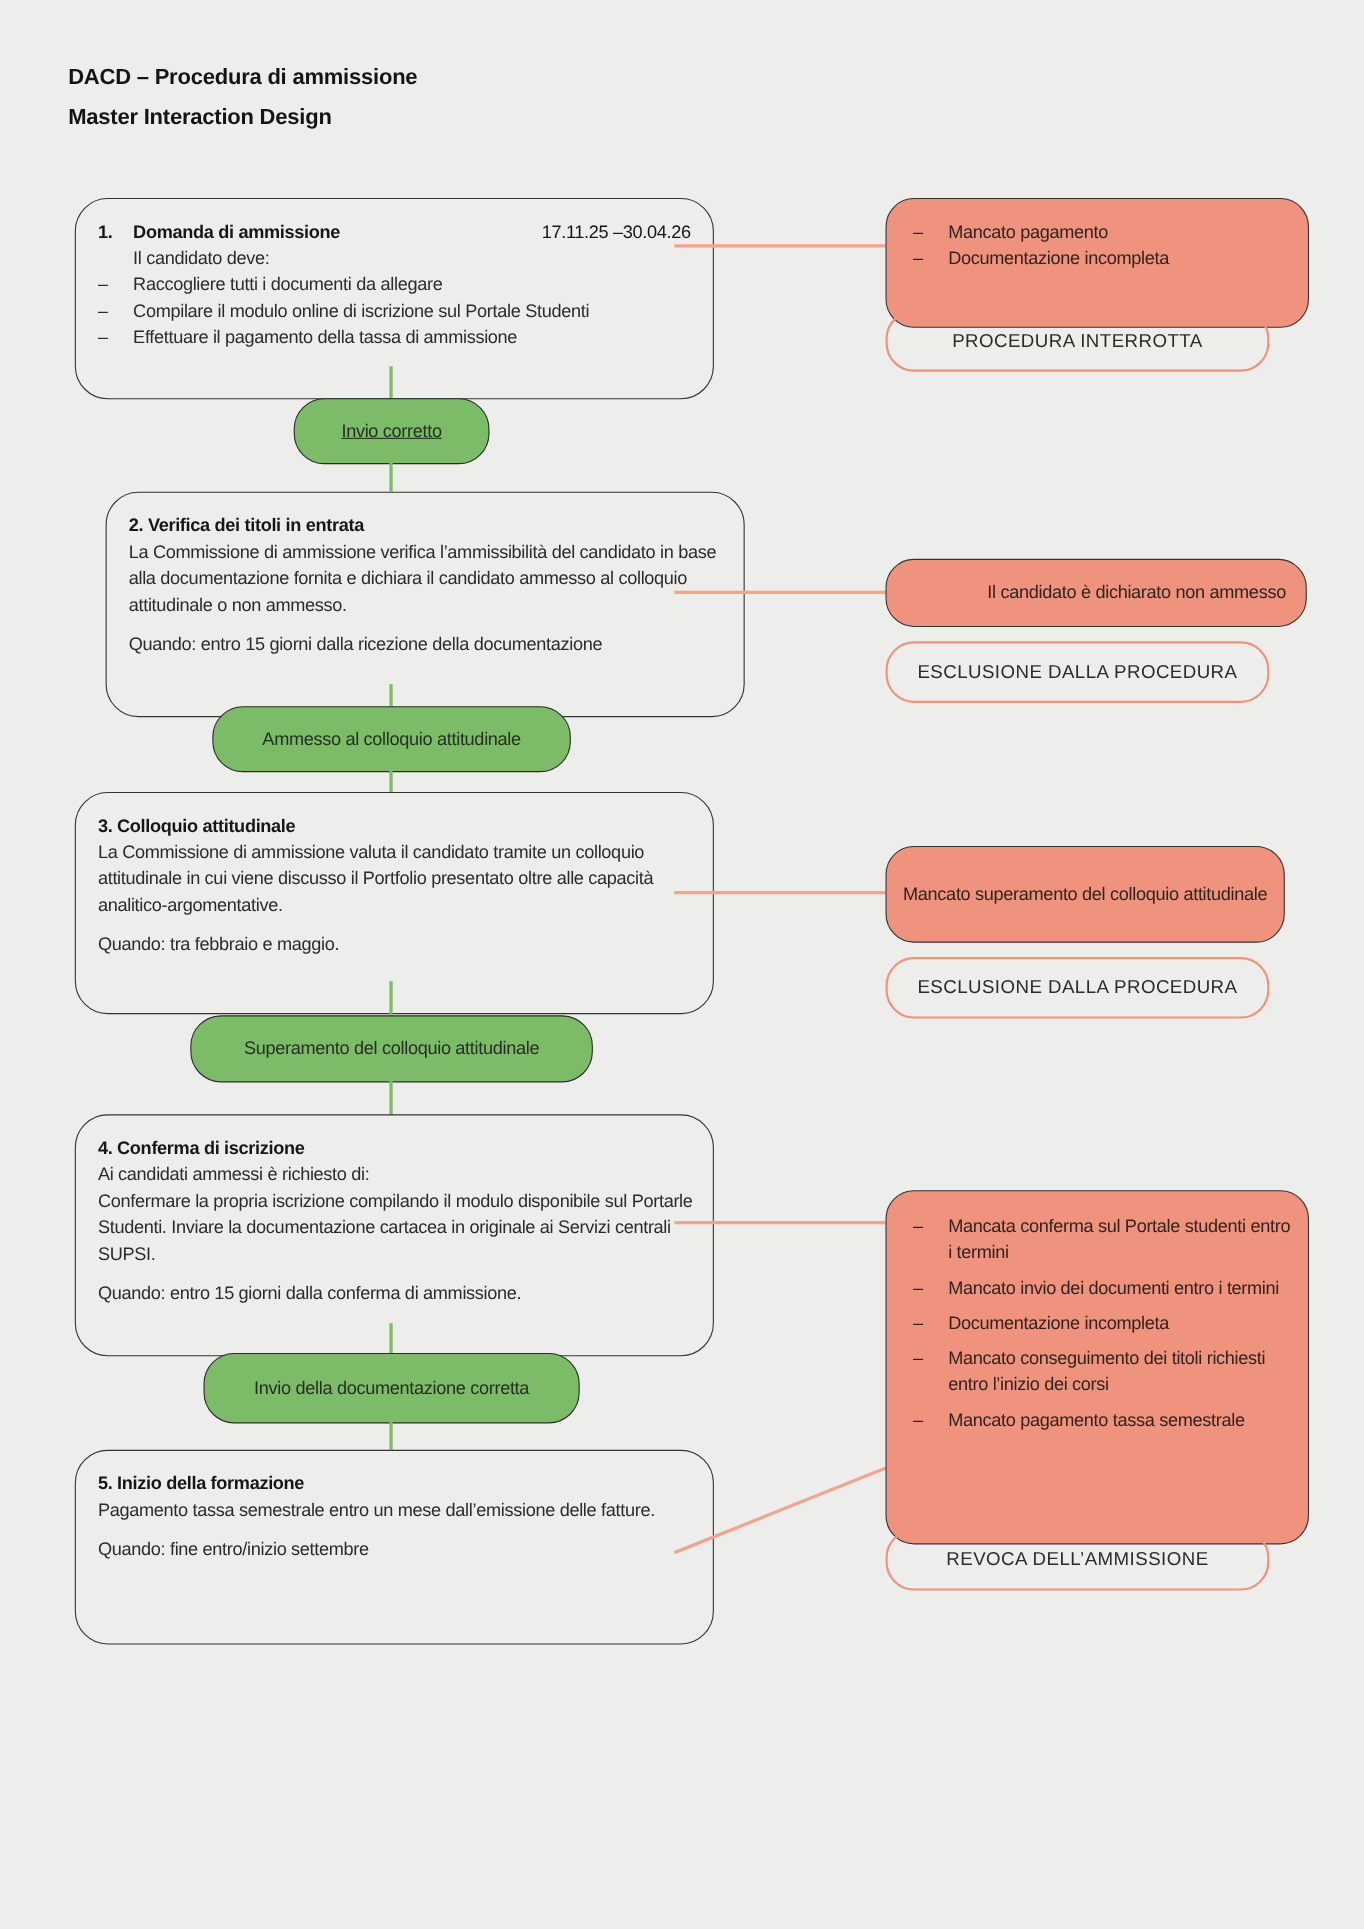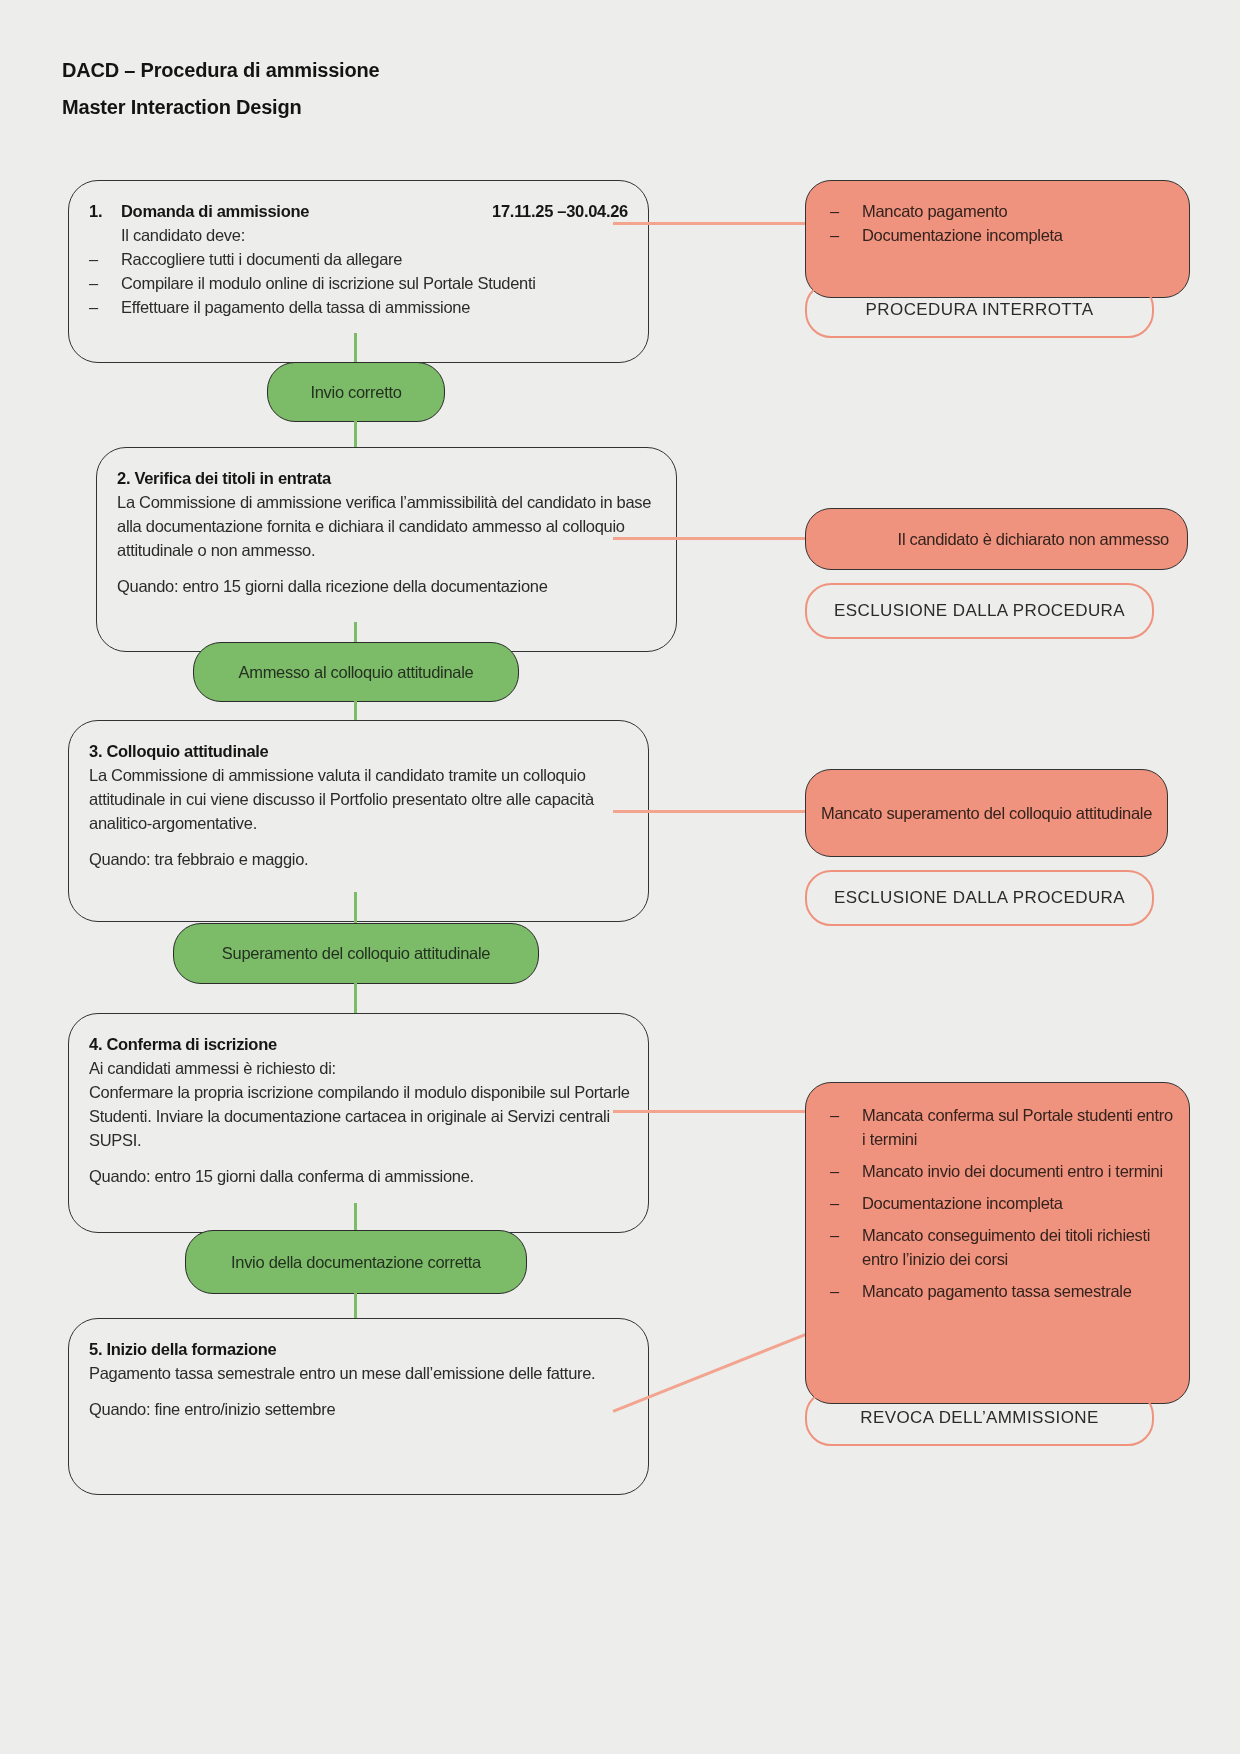--- a/index.html
+++ b/index.html
@@ -21,33 +21,33 @@
     font-size:16.5px; line-height:24px; letter-spacing:-0.3px;
   }
   .step .t { font-weight:700; color:#161616; }
   .step1 { top:180px;  height:153px; }
   .step2 { top:447px;  height:175px;margin-left:28px; }
   .step3 { top:720px;  height:172px; }
   .step4 { top:1013px; height:190px; }
   .step5 { top:1318px; height:147px; }
   .s1-head { display:flex; }
   .s1-num { width:32px; flex:0 0 32px; font-weight:700; color:#161616; }
-  .s1-date { margin-left:auto; font-weight:700; color:#161616; padding-right:6px; }
+  .s1-date { margin-left:auto; font-weight:400; color:#161616; padding-right:6px; }
   .s1-intro { padding-left:32px; }
   .hang { display:flex; }
   .hang .dash { width:32px; flex:0 0 32px; }
   .hang .txt { flex:1; }
   .quando { margin-top:12px; }
   
   .pill {
     position:absolute; background:#7CBC69; border:1.5px solid #2B2B2B;
     border-radius:28px; display:flex; align-items:center; justify-content:center;
     font-size:16.5px; letter-spacing:-0.3px; color:#243020; text-align:center;
   }
-  .pill1 { left:267px; top:362px;  width:176px; height:58px; }
+  .pill1 { left:267px; top:362px;  width:176px; height:58px;text-decoration:underline; }
   .pill2 { left:193px; top:642px;  width:324px; height:58px; }
   .pill3 { left:173px; top:923px;  width:364px; height:59px; }
   .pill4 { left:185px; top:1230px; width:340px; height:62px; }
   
   .vline { position:absolute; left:354px; width:2.5px; background:#7CBC69; }
   .v1 { top:333px;  height:29px; }  .v2 { top:420px;  height:27px; }
   .v3 { top:622px;  height:20px; }  .v4 { top:700px;  height:20px; }
   .v5 { top:892px;  height:31px; }  .v6 { top:982px;  height:31px; }
   .v7 { top:1203px; height:27px; }  .v8 { top:1292px; height:26px; }
   .hline { position:absolute; left:613px; width:192px; height:2.5px; background:#F2A48F; }

